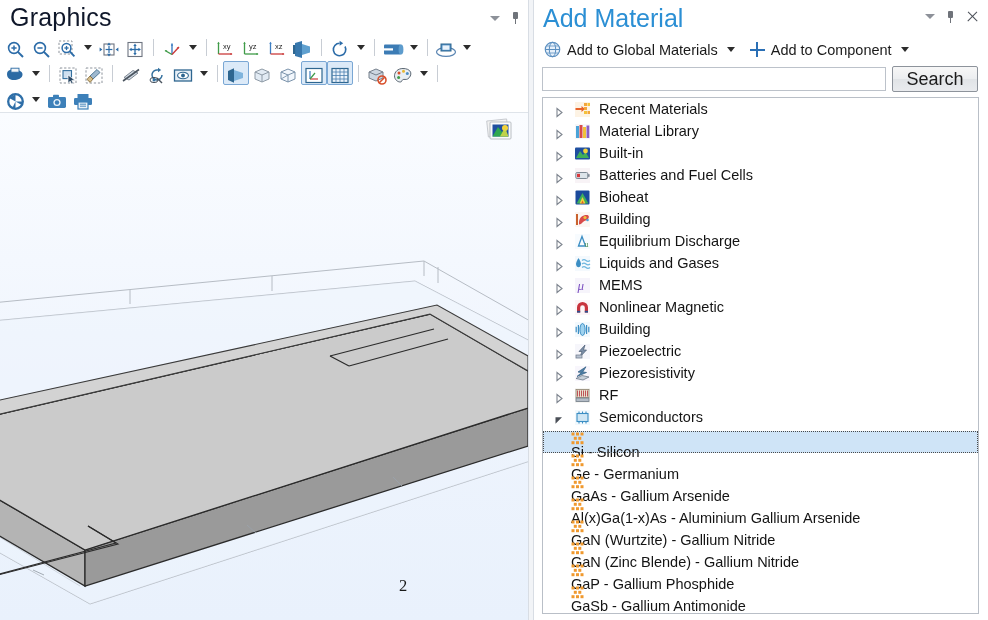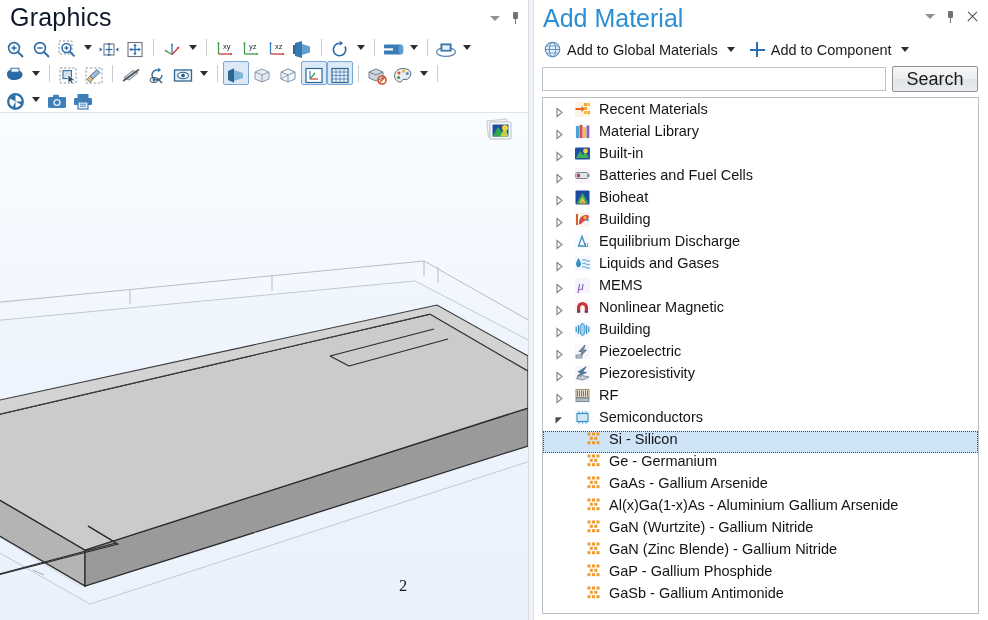--- a/index.html
+++ b/index.html
@@ -89,21 +89,21 @@
     font-size:18px;color:#1b1b1b;font-family:"Liberation Sans",sans-serif;
     cursor:pointer;
   }
 
   .am-treewrap{
     flex:1 1 auto;margin:2px 7px 6px 8px;border:1px solid #b9bfc7;background:#fff;
     overflow:hidden;position:relative;
   }
   .tree{padding:3px 0 0 0;}
   .trow2{height:22px;display:flex;align-items:flex-start;position:relative;padding-left:8px;}
-  .trow2.child{padding-left:44px;}
+  .trow2.child{padding-left:28px;flex-direction:column;}
   .trow2.selected{background:#cfe4f7;outline:1px dotted #4a4a4a;outline-offset:-1px;}
   .twist{width:16px;height:22px;display:flex;align-items:center;justify-content:center;flex:0 0 auto;}
   .tnode-icon{width:17px;height:17px;margin-right:8px;flex:0 0 auto;}
   .tnode-label{font-size:14.5px;color:#141414;white-space:nowrap;}
   .mat-icon{width:13px;height:13px;margin-right:9px;flex:0 0 auto;}
 </style>
 </head>
 <body>
 
 <div id="app">

